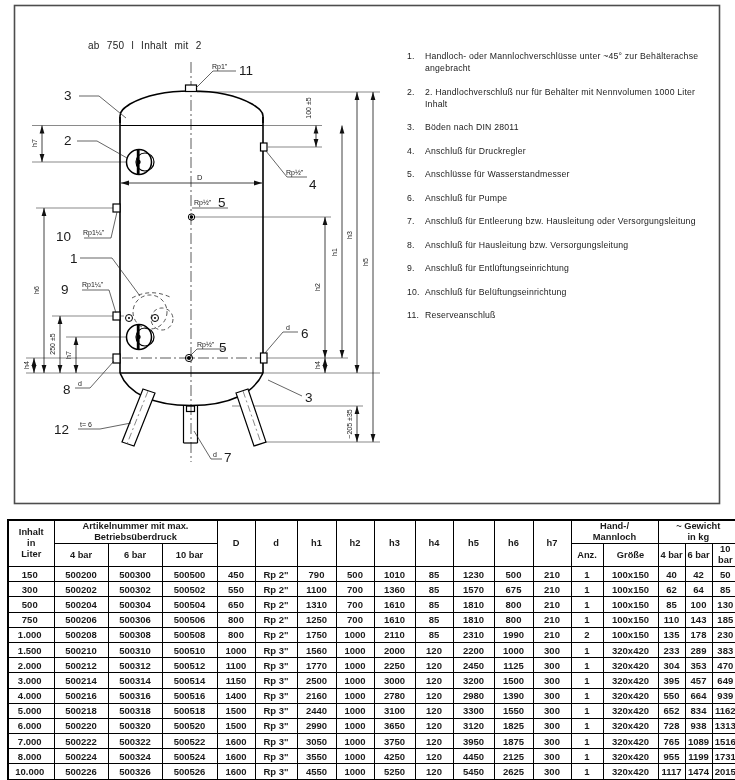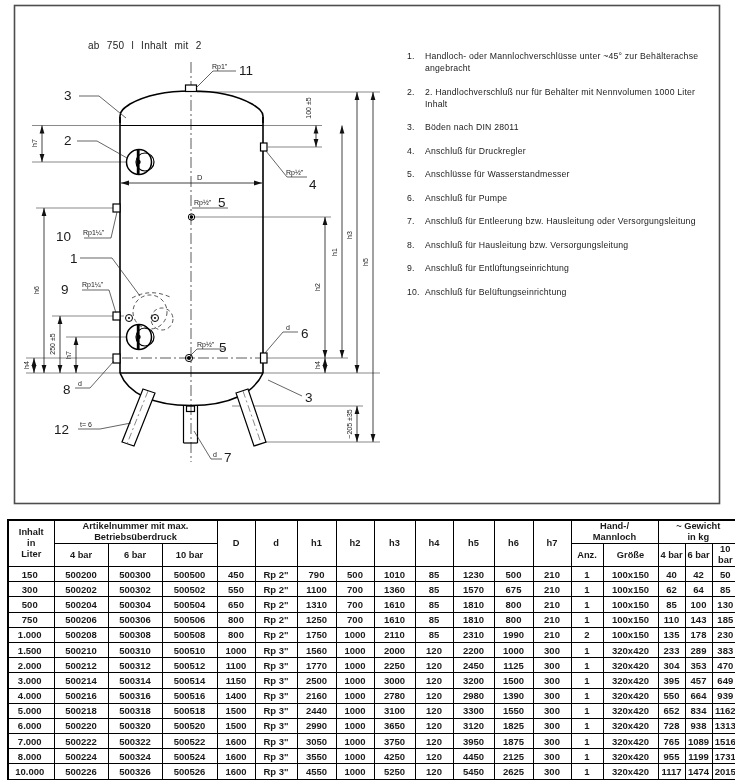--- a/index.html
+++ b/index.html
@@ -242,20 +242,24 @@
         <span class="note-num">8.</span>
         <span class="note-text">Anschluß für Hausleitung bzw. Versorgungsleitung</span>
       </div>
       <div class="note-item">
         <span class="note-num">9.</span>
         <span class="note-text">Anschluß für Entlüftungseinrichtung</span>
       </div>
       <div class="note-item">
         <span class="note-num">10.</span>
         <span class="note-text">Anschluß für Belüftungseinrichtung</span>
+      </div>
+      <div class="note-item">
+        <span class="note-num">11.</span>
+        <span class="note-text">Reserveanschluß</span>
       </div>
     </div>
 
   <table class="spec">
     <colgroup>
       <col style="width:46px">
         <col style="width:54px">
         <col style="width:54px">
         <col style="width:55px">
       <col style="width:38px">

